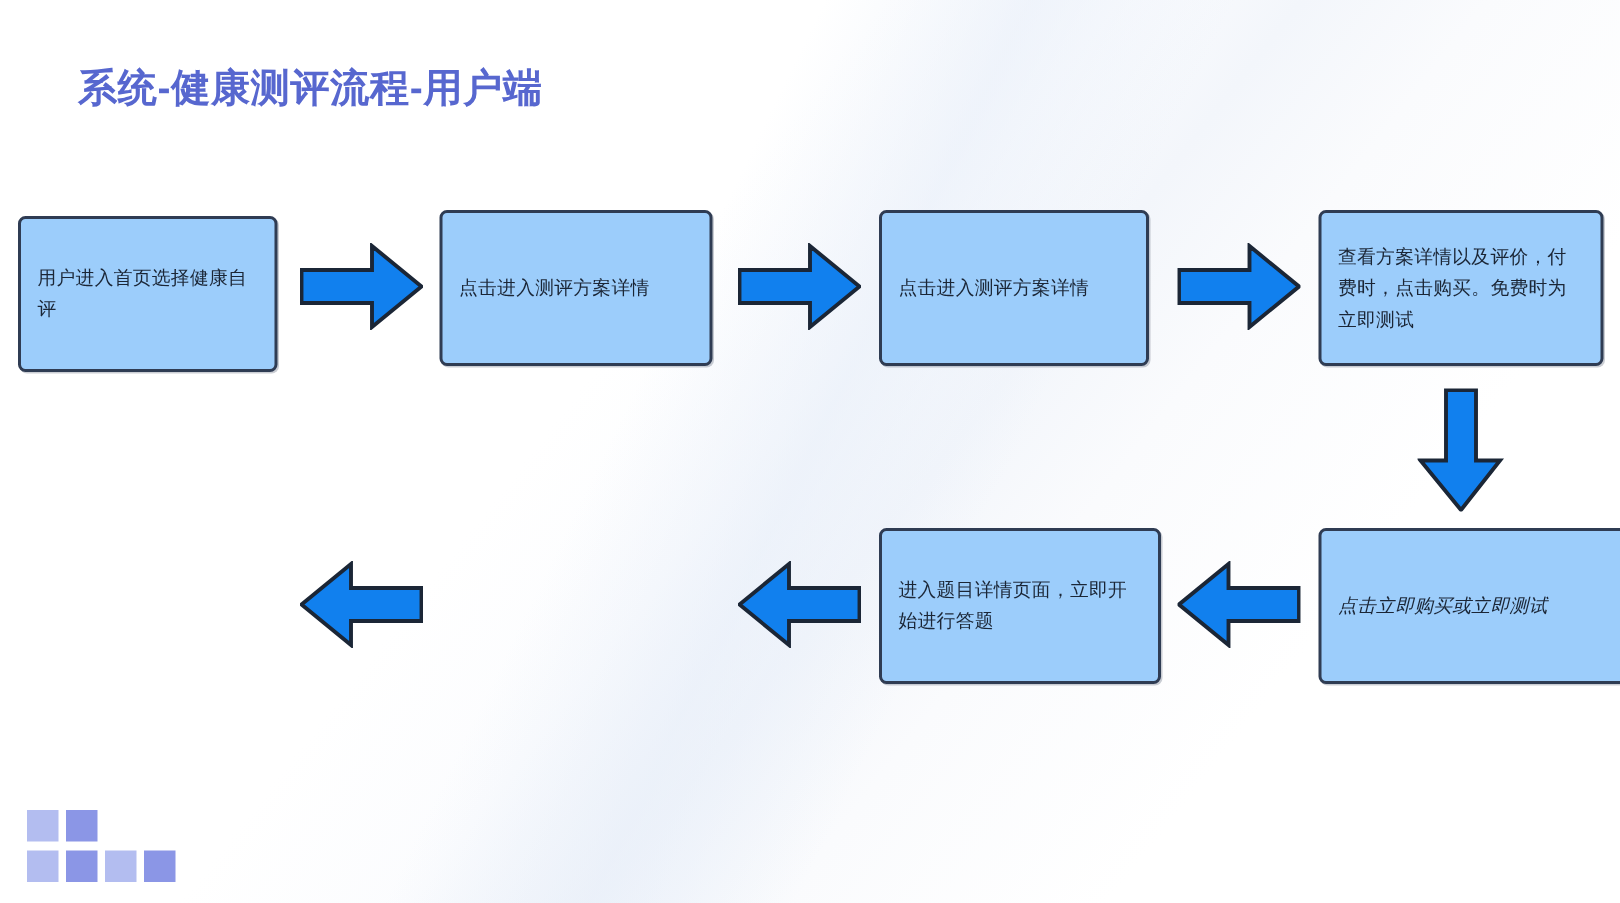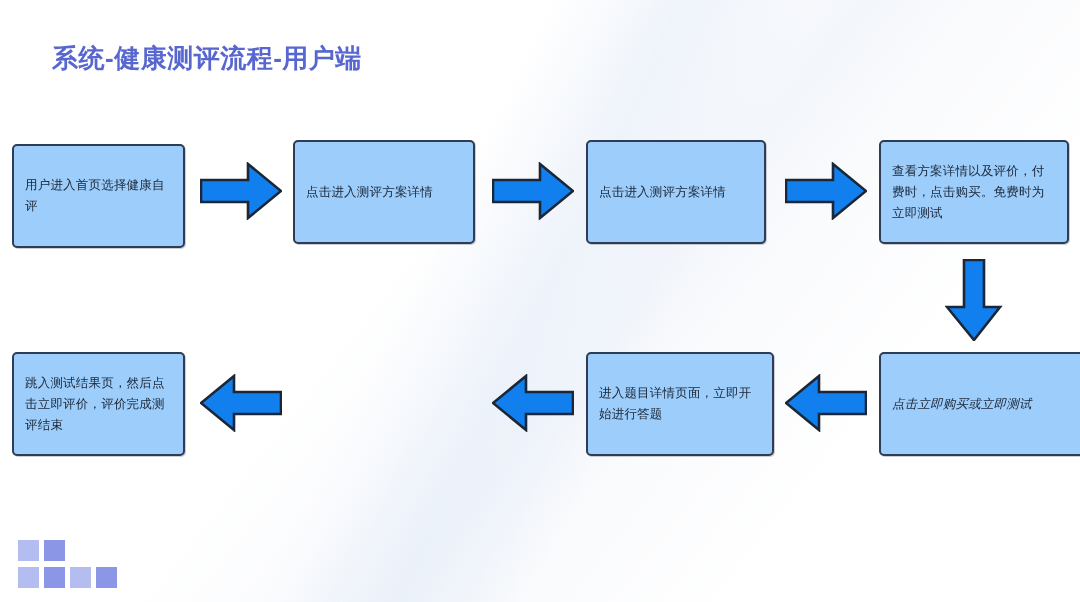--- a/index.html
+++ b/index.html
@@ -188,23 +188,20 @@
     </svg>
   </div>
 
 
   <div class="arrow" id="arrow-6">
     <svg viewBox="0 0 82 58" preserveAspectRatio="none">
       <polygon points="81,18 34,18 34,2 1,29 34,56 34,40 81,40" fill="#1180ee" stroke="#1b2636" stroke-width="2.6" stroke-linejoin="miter"></polygon>
     </svg>
   </div>
 
-  <div class="flow-box" id="box-8">
-    <span class="box-text">跳入测试结果页，然后点击立即评价，评价完成测评结束</span>
-  </div>
 
   <div id="deco">
     <div class="deco-sq deco-light d1"></div>
     <div class="deco-sq deco-dark  d2"></div>
     <div class="deco-sq deco-light d3"></div>
     <div class="deco-sq deco-dark  d4"></div>
     <div class="deco-sq deco-light d5"></div>
     <div class="deco-sq deco-dark  d6"></div>
   </div>
 

